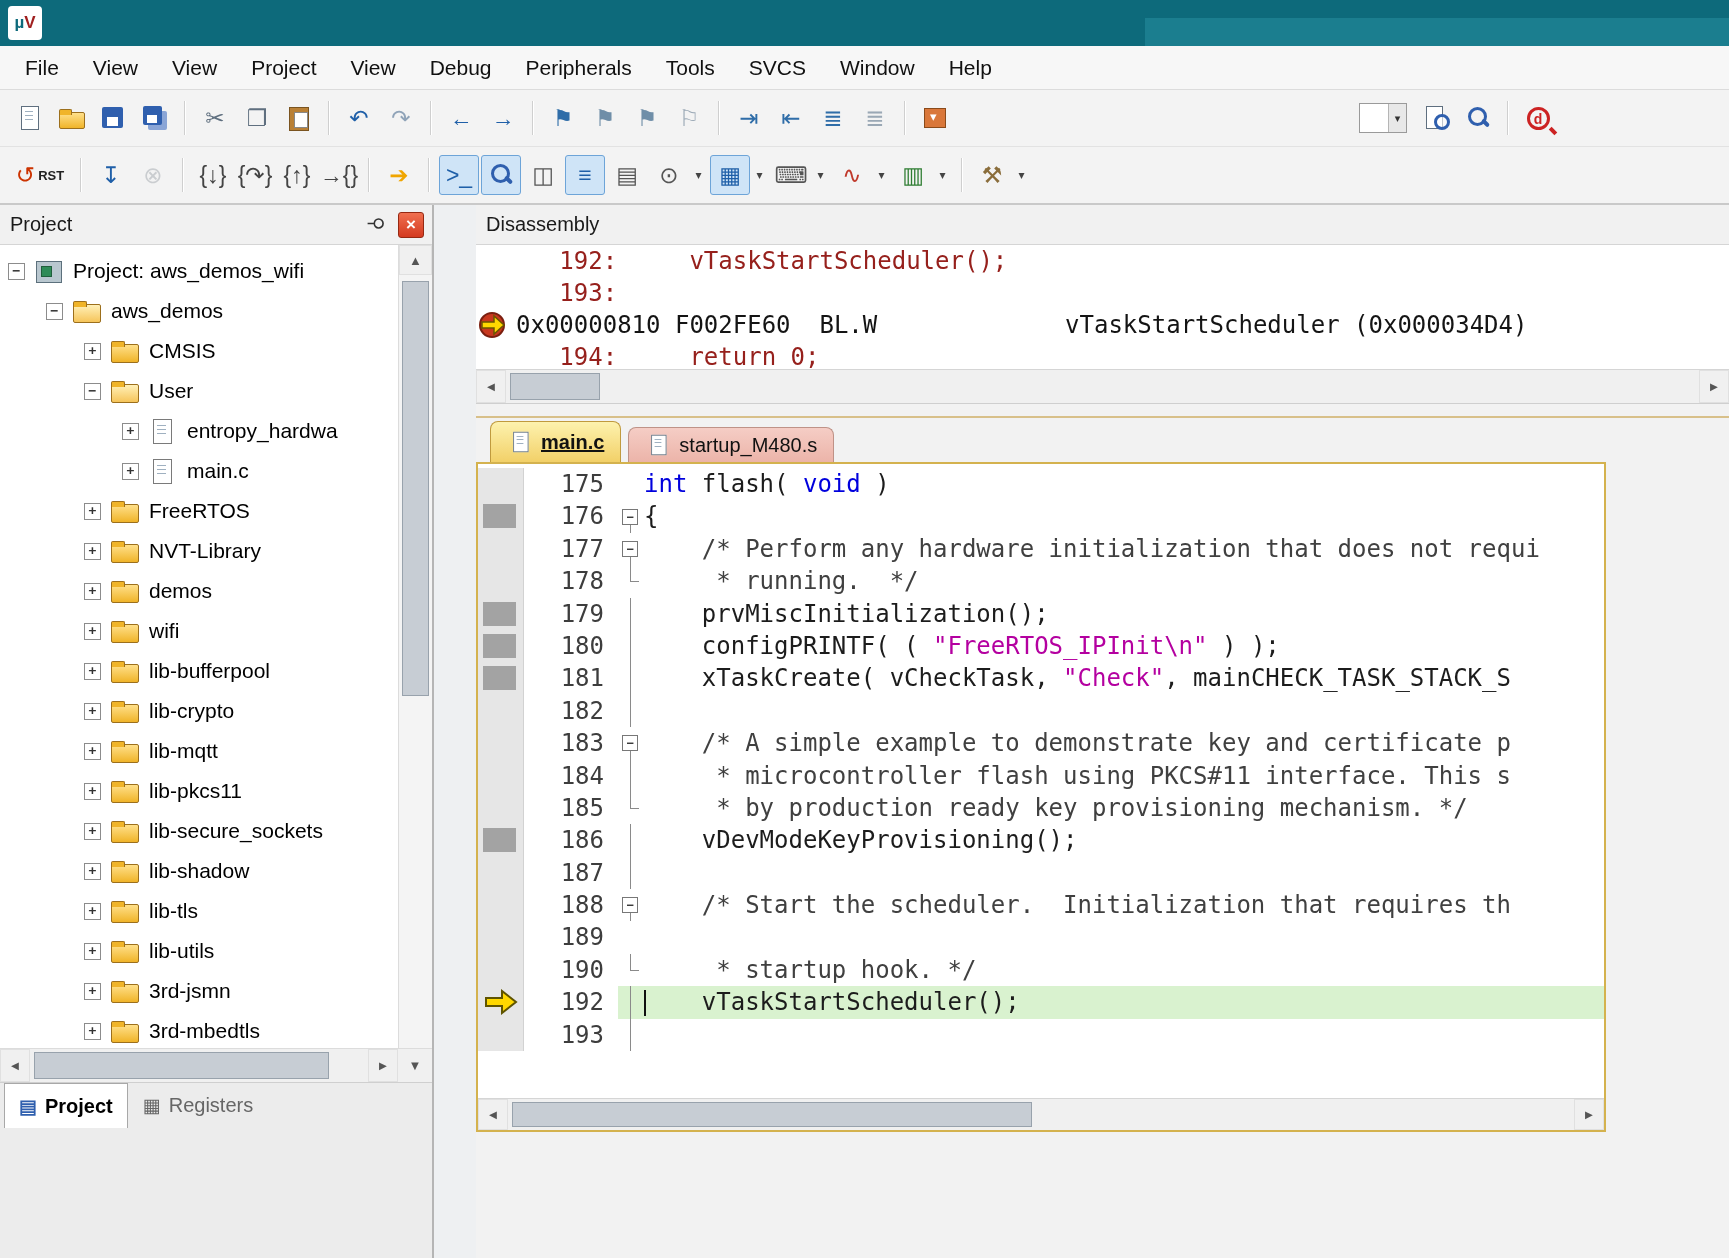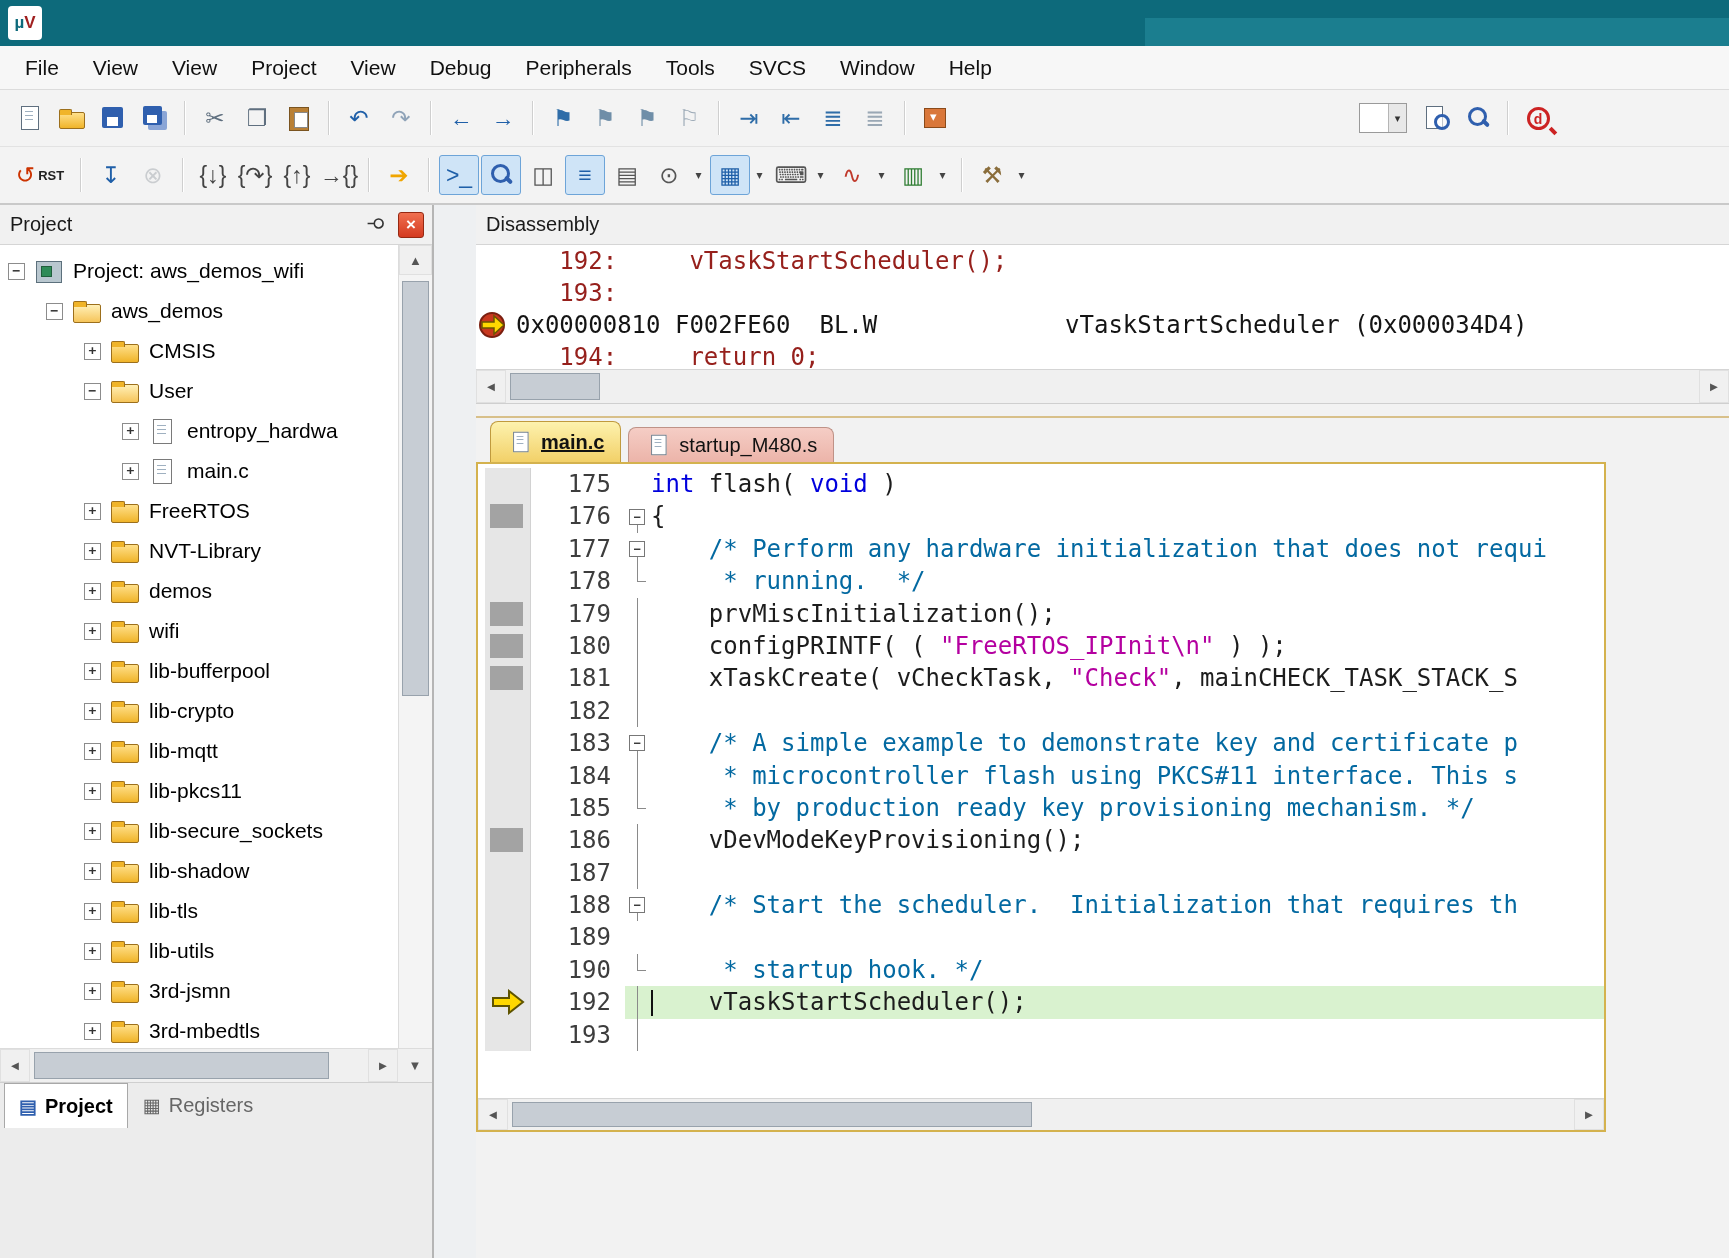--- a/index.html
+++ b/index.html
@@ -125,38 +125,38 @@
   .editor-window { position:absolute; top:215px; left:0; width:1130px; height:712px; }
   .tabstrip { height:42px; display:flex; align-items:flex-end; padding-left:14px; gap:7px; }
   .etab { display:flex; align-items:center; padding:0 16px; gap:8px; font-size:20px; color:#111;
           border:1px solid #b8985a; border-bottom:none; border-radius:8px 8px 0 0; height:35px; }
   .etab .cicon { transform:scale(.85); }
   .etab-active { background:linear-gradient(#fdf2ae,#f2d068); border-color:#c09a3e; height:41px; font-weight:bold; }
   .etab-active .etab-label { text-decoration:underline; }
   .etab-inactive { background:linear-gradient(#f5cdc5,#ecb4a9); border-color:#bf9287; }
   .editor-frame { position:absolute; top:42px; left:0; right:0; bottom:0; border:2px solid #d4b24e; background:#fff; }
   .code-body { position:absolute; top:0; left:0; right:0; bottom:32px; overflow:hidden; padding-top:4px;
-               font-family:"DejaVu Sans Mono",monospace; font-size:24px;padding-left:7px; }
+               font-family:"DejaVu Sans Mono",monospace; font-size:24px; }
   .code-line { display:flex; height:32.4px; line-height:32.4px; }
   .gutter-margin { width:46px; background:#e6e6e6; border-right:1px solid #d2d2d2; position:relative; flex:none; }
   .code-block-marker { position:absolute; left:5px; top:4px; width:33px; height:24px; background:#a3a3a3; }
   .exec-arrow { position:absolute; left:4px; top:3px; width:38px; height:26px; }
   .gutter-num { width:94px; flex:none; text-align:right; padding-right:14px; color:#3d3d3d; }
   .line-rest { flex:1; display:flex; position:relative; overflow:hidden; }
   .line-current .line-rest { background:#d9f2cf; }
   .fold-cell { width:26px; flex:none; position:relative; height:100%; }
   .fold-line::before { content:''; position:absolute; left:12px; top:0; bottom:0; width:1px; background:#8a8a8a; }
   .fold-tick::before { content:''; position:absolute; left:12px; top:0; height:50%; width:1px; background:#8a8a8a; }
   .fold-tick::after { content:''; position:absolute; left:12px; top:50%; width:9px; height:1px; background:#8a8a8a; }
   .fold-minus::before { content:''; position:absolute; left:12px; top:calc(50% + 8px); bottom:0; width:1px; background:#8a8a8a; }
   .fold-box { position:absolute; left:4px; top:50%; margin-top:-8px; width:16px; height:16px; border:1px solid #777;
               background:#fff; font:bold 12px/14px "DejaVu Sans Mono",monospace; text-align:center; color:#333; }
   .code-text { white-space:pre; }
   .caret { display:inline-block; width:2px; height:26px; background:#111; vertical-align:middle; margin-right:-2px; }
-  .tok-pl { color:#1c1c1c; } .tok-kw { color:#0000dd; } .tok-cm { color:#0369a1; } .tok-str { color:#b400a0; }
+  .tok-pl { color:#1c1c1c; } .tok-kw { color:#0000dd; } .tok-cm { color:#404040; } .tok-str { color:#b400a0; }
   .editor-hscroll { position:absolute; bottom:0; left:0; right:0; height:32px; background:#f0f0f0; border-top:1px solid #d5d5d5; display:flex; }
   .editor-hscroll .sb-hthumb { width:520px; }
 </style>
 </head>
 <body>
 
 <div class="titlebar">
   <div class="titlebar-light"></div>
   <div class="app-logo">
     <span class="logo-mu">µ</span>

